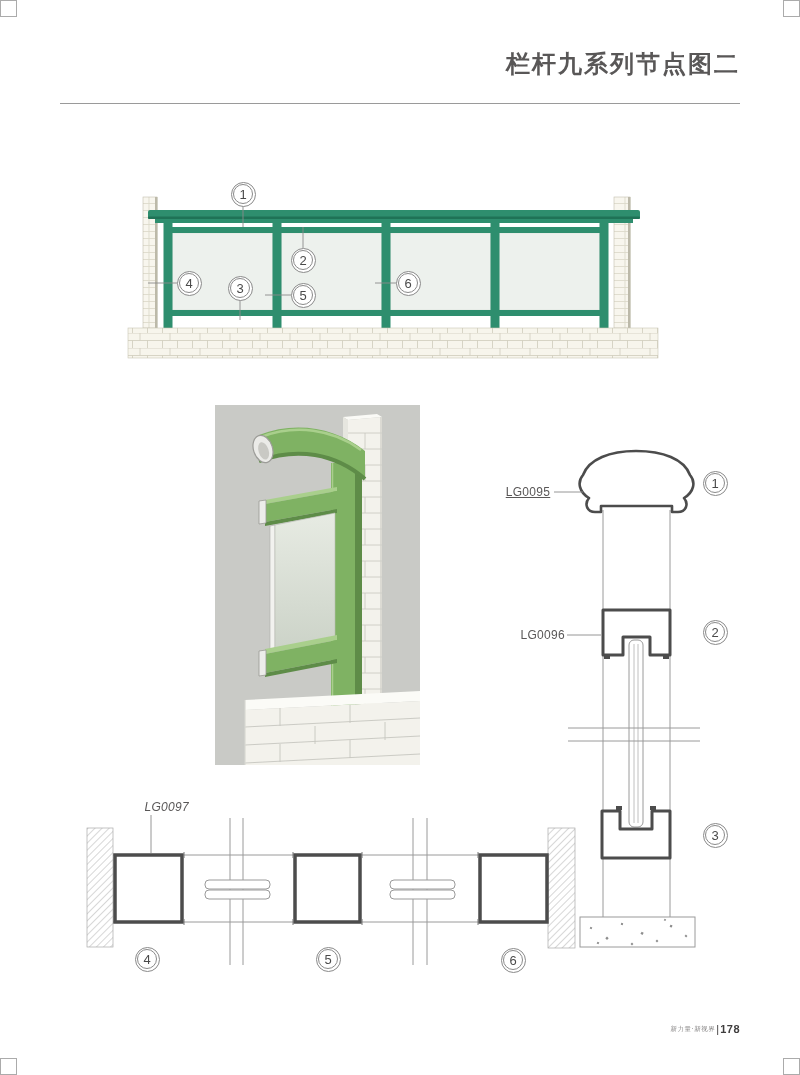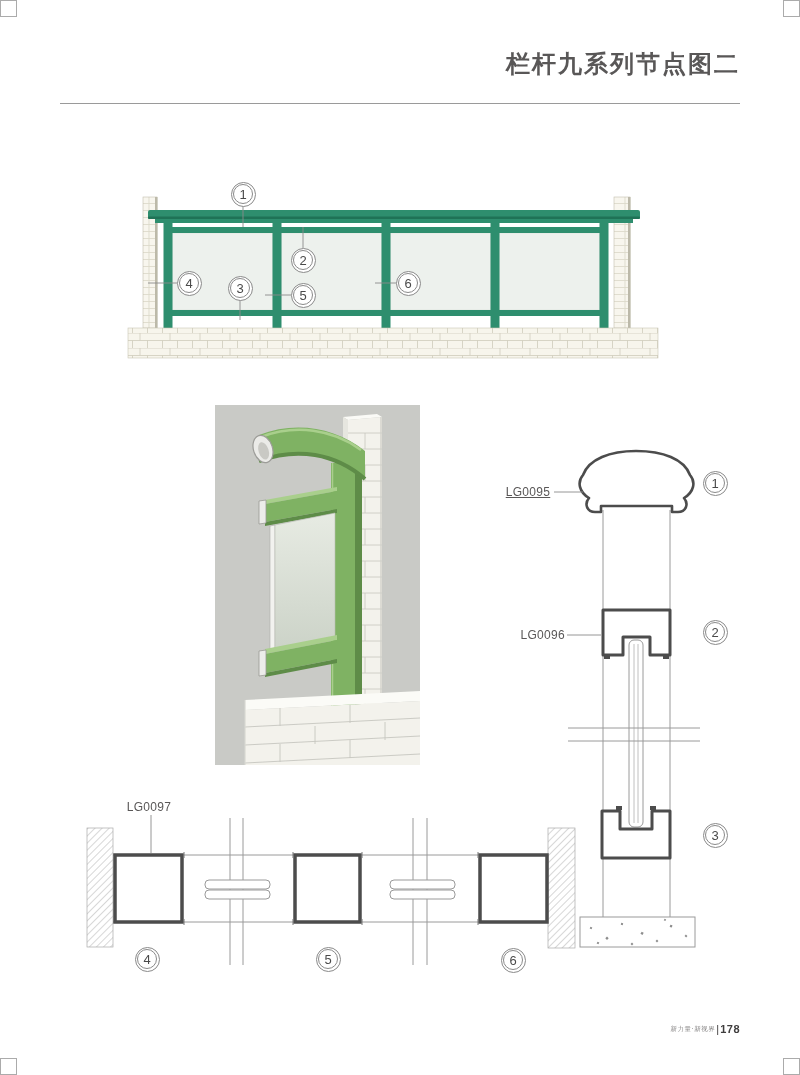--- a/index.html
+++ b/index.html
@@ -261,21 +261,21 @@
 
     <g stroke="#777777" stroke-width="1">
       <path d="M104,52 V58 M104,119 V125 M213,52 V58 M213,119 V125 M282,52 V58 M282,119 V125 M398,52 V58 M398,119 V125"></path>
     </g>
 
     <line x1="71" y1="15" x2="71" y2="53" stroke="#8a8a8a" stroke-width="0.9"></line>
   </svg>
 
   <div class="pcode" style="left:504px;top:485px;width:48px;text-align:center;text-decoration:underline;">LG0095</div>
   <div class="pcode" style="left:517px;top:628px;width:48px;text-align:right;">LG0096</div>
-  <div class="pcode" style="left:119px;top:800px;width:60px;text-align:center;">LG0097</div>
+  <div class="pcode" style="left:129px;top:800px;width:60px;text-align:right;font-style:italic;">LG0097</div>
 
   <div class="callout" style="left:230.5px;top:181.5px;">
       <span>1</span>
     </div>
   <div class="callout" style="left:290.5px;top:247.5px;">
       <span>2</span>
     </div>
   <div class="callout" style="left:227.5px;top:275.5px;">
       <span>3</span>
     </div>

